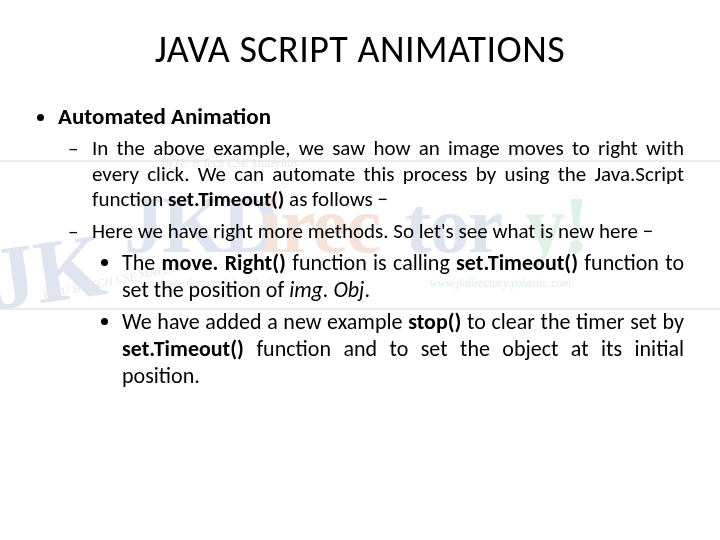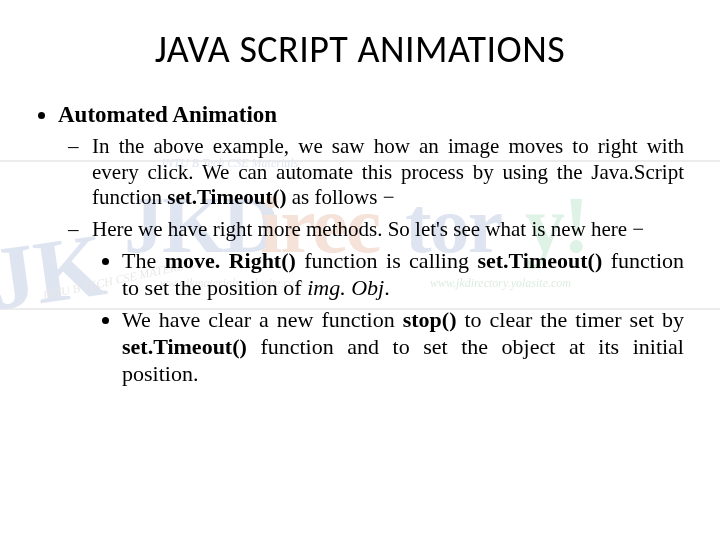--- a/index.html
+++ b/index.html
@@ -56,21 +56,20 @@
   }
   ul.l1 {
     margin: 0;
     padding: 0 0 0 22px;
     list-style: disc;
   }
   ul.l1 > li {
     font-size: 23px;
     font-weight: bold;
     margin-bottom: 6px;
-    font-family: Liberation Serif, serif;
   }
   ul.l2 {
     margin: 6px 0 0 0;
     padding: 0 0 0 30px;
     list-style: none;
     font-weight: normal;
   }
   ul.l2 > li {
     position: relative;
     font-size: 21px;
@@ -126,20 +125,20 @@
         <li>
           <span>In the above example, we saw how an image moves to right with every click. We can automate this process by using the Java.Script function </span><span class="b">set.Timeout()</span><span> as follows −</span>
         </li>
         <li>
           <span>Here we have right more methods. So let's see what is new here −</span>
           <ul class="l3">
             <li>
               <span>The </span><span class="b">move. Right()</span><span> function is calling </span><span class="b">set.Timeout()</span><span> function to set the position of </span><span class="i">img. Obj</span><span>.</span>
             </li>
             <li>
-              <span>We have clear a new function </span><span class="b">stop()</span><span> to clear the timer set by </span><span class="b">set.Timeout()</span><span> function and to set the object at its initial position.</span>
+              <span>We have added a new example </span><span class="b">stop()</span><span> to clear the timer set by </span><span class="b">set.Timeout()</span><span> function and to set the object at its initial position.</span>
             </li>
           </ul>
         </li>
       </ul>
     </li>
   </ul>
 </div>
 
 </body></html>

